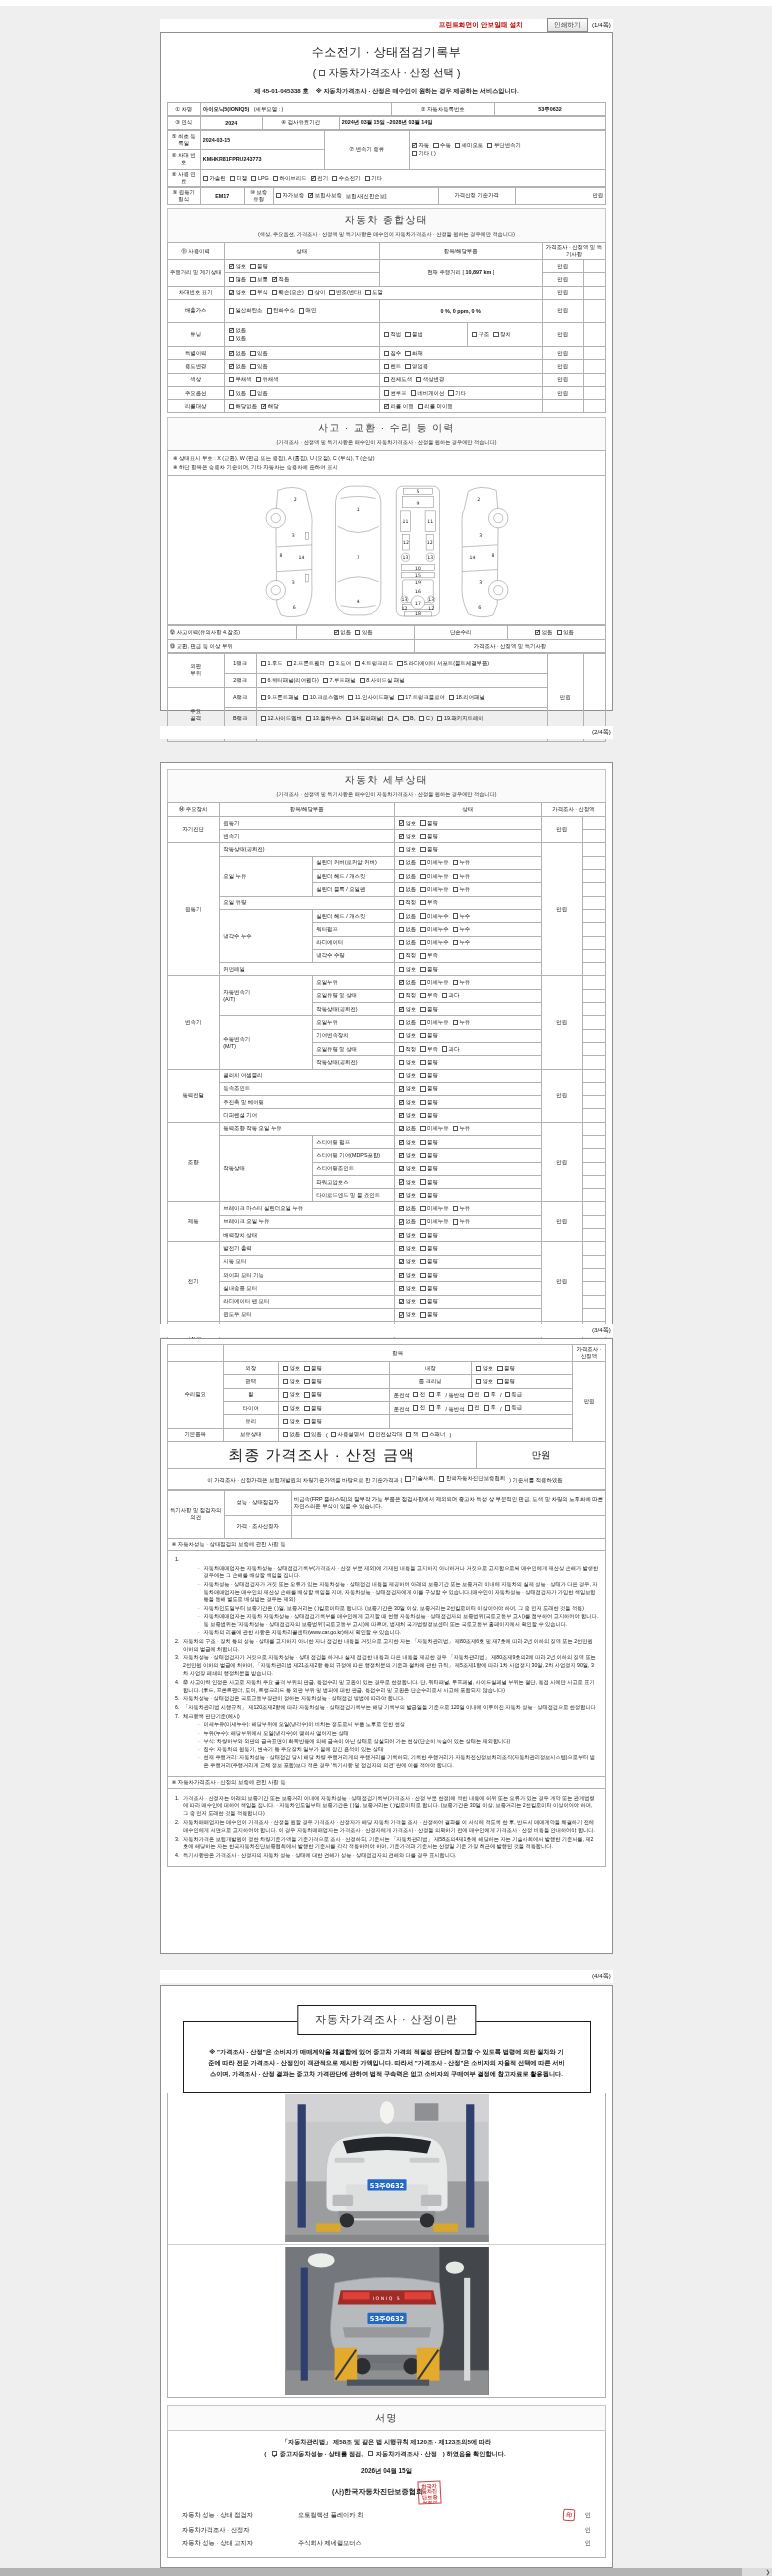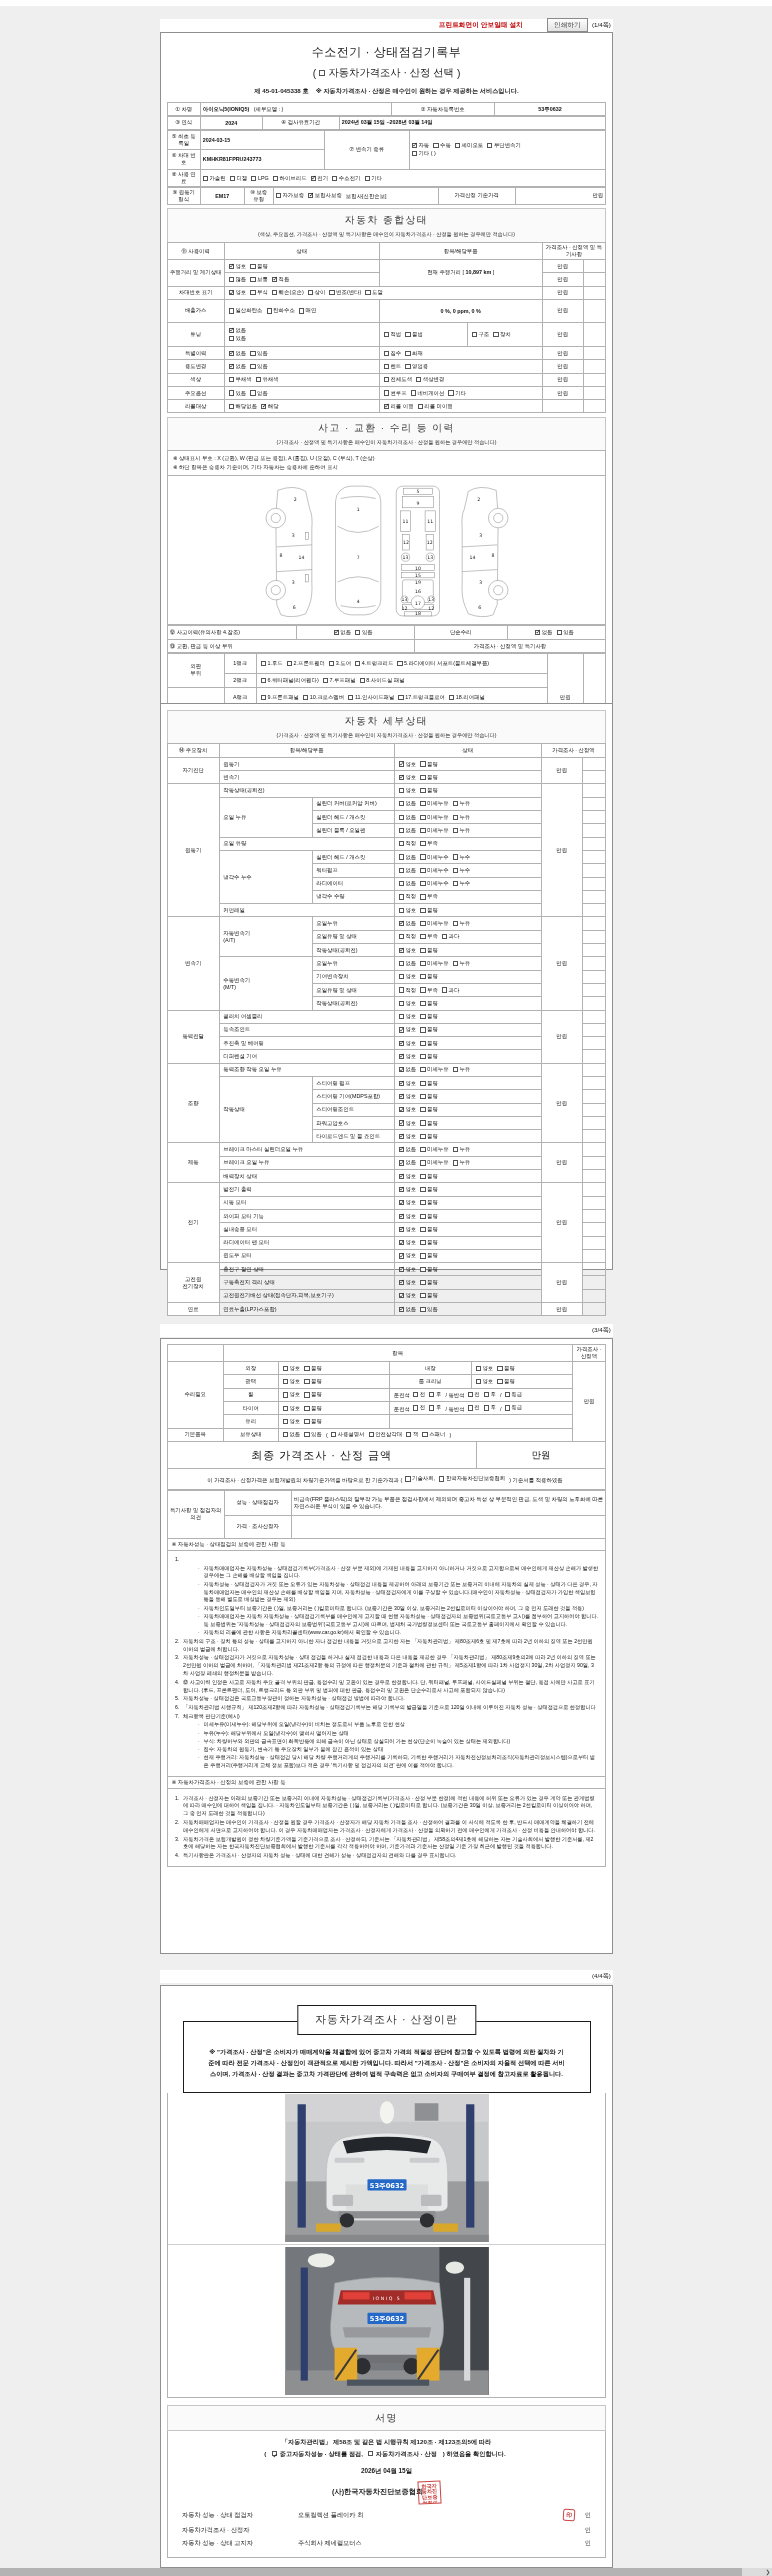--- a/index.html
+++ b/index.html
@@ -5,21 +5,21 @@
   html,body{margin:0;padding:0;background:#efefef;font-family:"Liberation Sans","DejaVu Sans",sans-serif;color:#1a1a1a;}
   .stage{position:relative;width:773px;height:2576px;background:#efefef;overflow:hidden;}
   .topwhite{position:absolute;left:0;top:0;width:773px;height:6.2px;background:#ffffff;}
   .hdrstrip{position:absolute;left:160px;top:18.5px;width:453px;height:13.4px;background:#fff;display:flex;align-items:center;box-sizing:border-box;padding:0 2.1px;}
   .install{margin-left:auto;color:#c00000;font-weight:bold;font-size:6.7px;}
   .printbtn{margin-left:24px;border:0.5px solid #8a8a8a;background:linear-gradient(#fefefe,#e2e2e2);font-size:6.7px;padding:1.5px 6.2px;color:#333;cursor:pointer;}
   .pagemark{margin-left:4.1px;font-size:6.2px;color:#111;}
   .marker{position:absolute;left:160px;width:453px;height:13.4px;background:#fff;display:flex;align-items:center;justify-content:flex-end;font-size:6.2px;box-sizing:border-box;padding-right:2.1px;}
   .page{position:absolute;left:160px;width:453px;background:#fff;border:0.5px solid #8f8f8f;box-sizing:border-box;padding:5.7px;}
   #page1{top:32px;height:679px;}
-  #page2{top:703px;height:567px;}
+  #page2{top:762px;height:567px;}
   #page3{top:1338px;height:616px;}
   #page4{top:1985px;height:583px;}
   .doc-title{text-align:center;font-size:12px;color:#222;letter-spacing:0.5px;margin-top:5.2px;}
   .doc-sub{text-align:center;font-size:10.3px;color:#222;margin-top:5.2px;display:flex;justify-content:center;align-items:center;gap:3.1px;}
   .doc-sub .cb{width:6.2px;height:6.2px;}
   .doc-no{text-align:center;font-size:6.2px;font-weight:bold;margin:7.2px 0 6.2px;}
   .sec{border:0.5px solid #c6c6c6;background:#fafafa;text-align:center;padding:4.6px 0 4.1px;}
   .sec .t{font-size:9.8px;color:#3a3a3a;letter-spacing:1.5px;font-weight:normal;}
   .sec .s{font-size:5.2px;margin-top:3.6px;color:#222;}
   table.t{border-collapse:collapse;width:100%;table-layout:fixed;margin-top:-0.5px;}
@@ -1378,21 +1378,21 @@
     </tbody>
       </table>
 
     <table class="t">
         <colgroup>
           <col style="width:309px">
           <col>
         </colgroup>
       <tbody>
           <tr style="height:27px">
-        <td style="font-size:11px;letter-spacing:1px">최종 가격조사 · 산정 금액</td>
+        <td style="font-size:15px;letter-spacing:1px">최종 가격조사 · 산정 금액</td>
         <td style="font-size:9.3px">만원</td>
       </tr>
       <tr style="height:20.6px">
         <td colspan="2" style="text-align:center"><span class="optxt">이 가격조사 · 산정가격은 보험개발원의 차량기준가액을 바탕으로 한 기준가격과 (</span><span class="opt">
                 <span class="cb"></span>
                 <span class="olbl">기술사회,</span>
               </span><span class="opt">
                 <span class="cb"></span>
                 <span class="olbl">한국자동차진단보증협회</span>
               </span><span class="optxt">) 기준서를 적용하였음</span></td>

